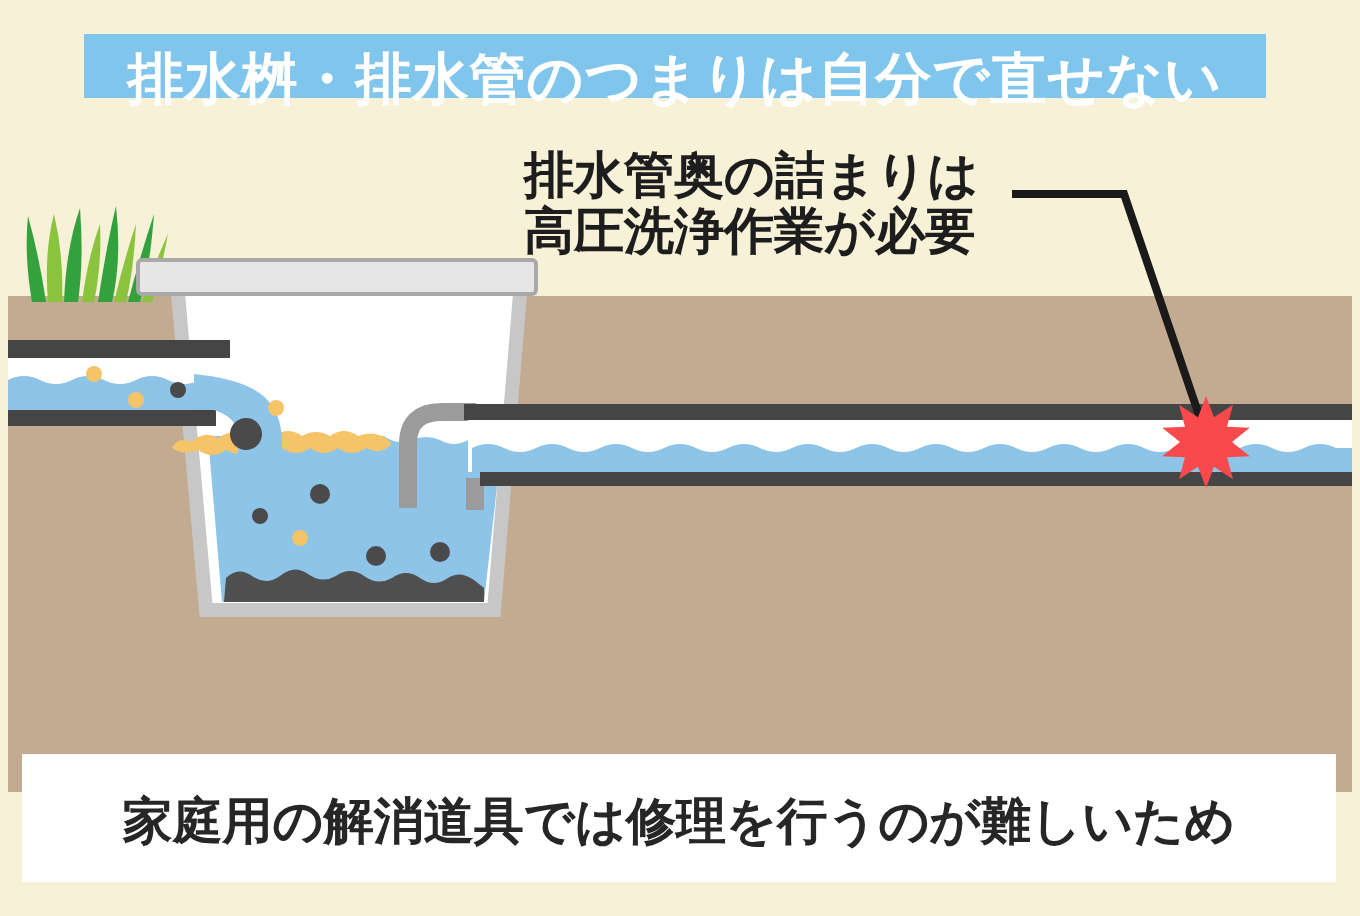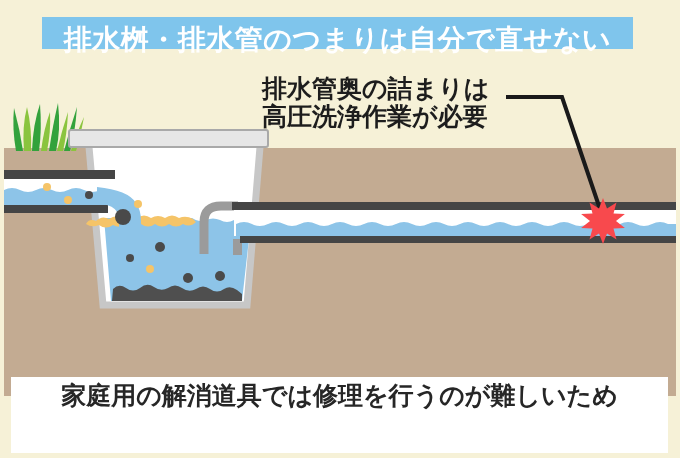--- a/index.html
+++ b/index.html
@@ -27,27 +27,27 @@
   .callout{
     position:absolute;
     left:262px;top:74px;
     color:#1d1d1d;
     font-size:25px;font-weight:800;
     line-height:28px;
     white-space:nowrap;
   }
   .footer-box{
     position:absolute;
-    left:11px;top:377px;width:657px;height:76px;
+    left:11px;top:377px;width:657px;height:64px;
     background:#ffffff;
     color:#262626;
     font-size:25px;font-weight:800;
     text-align:center;
     line-height:28px;
-    padding-top:4px;
+    padding-top:20px;
     box-sizing:border-box;
     white-space:nowrap;
   }
 </style>
 </head>
 <body>
 
 <div class="stage">
 
   <svg width="680" height="458" viewBox="0 0 680 458">

